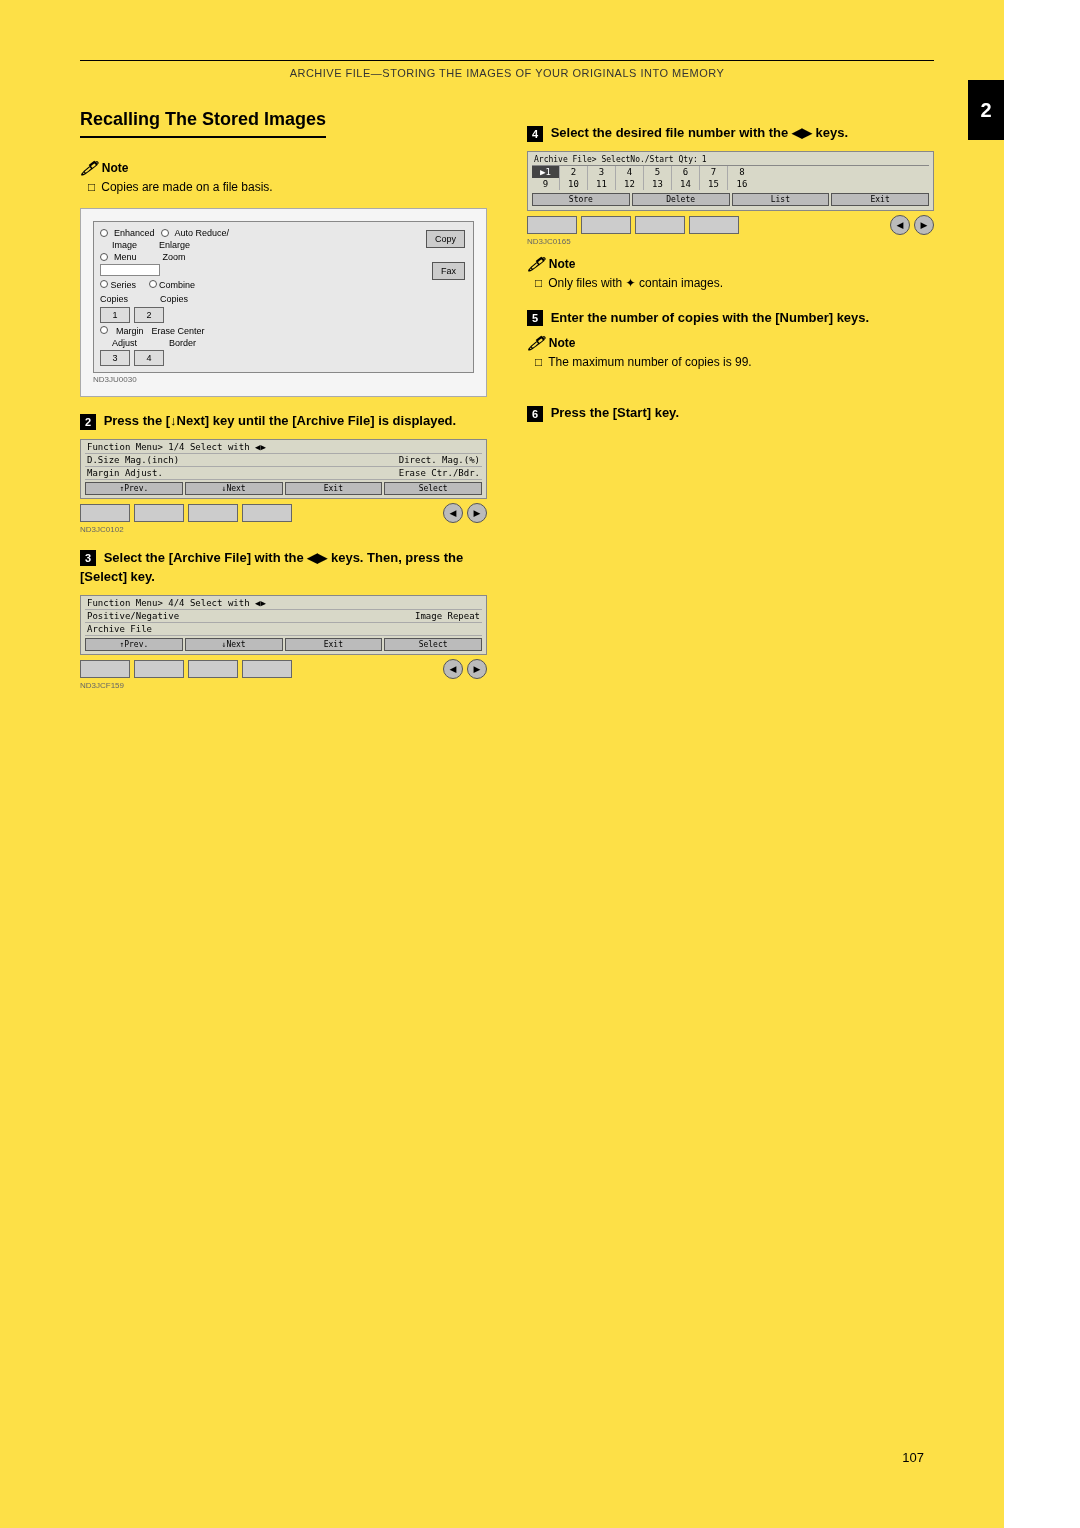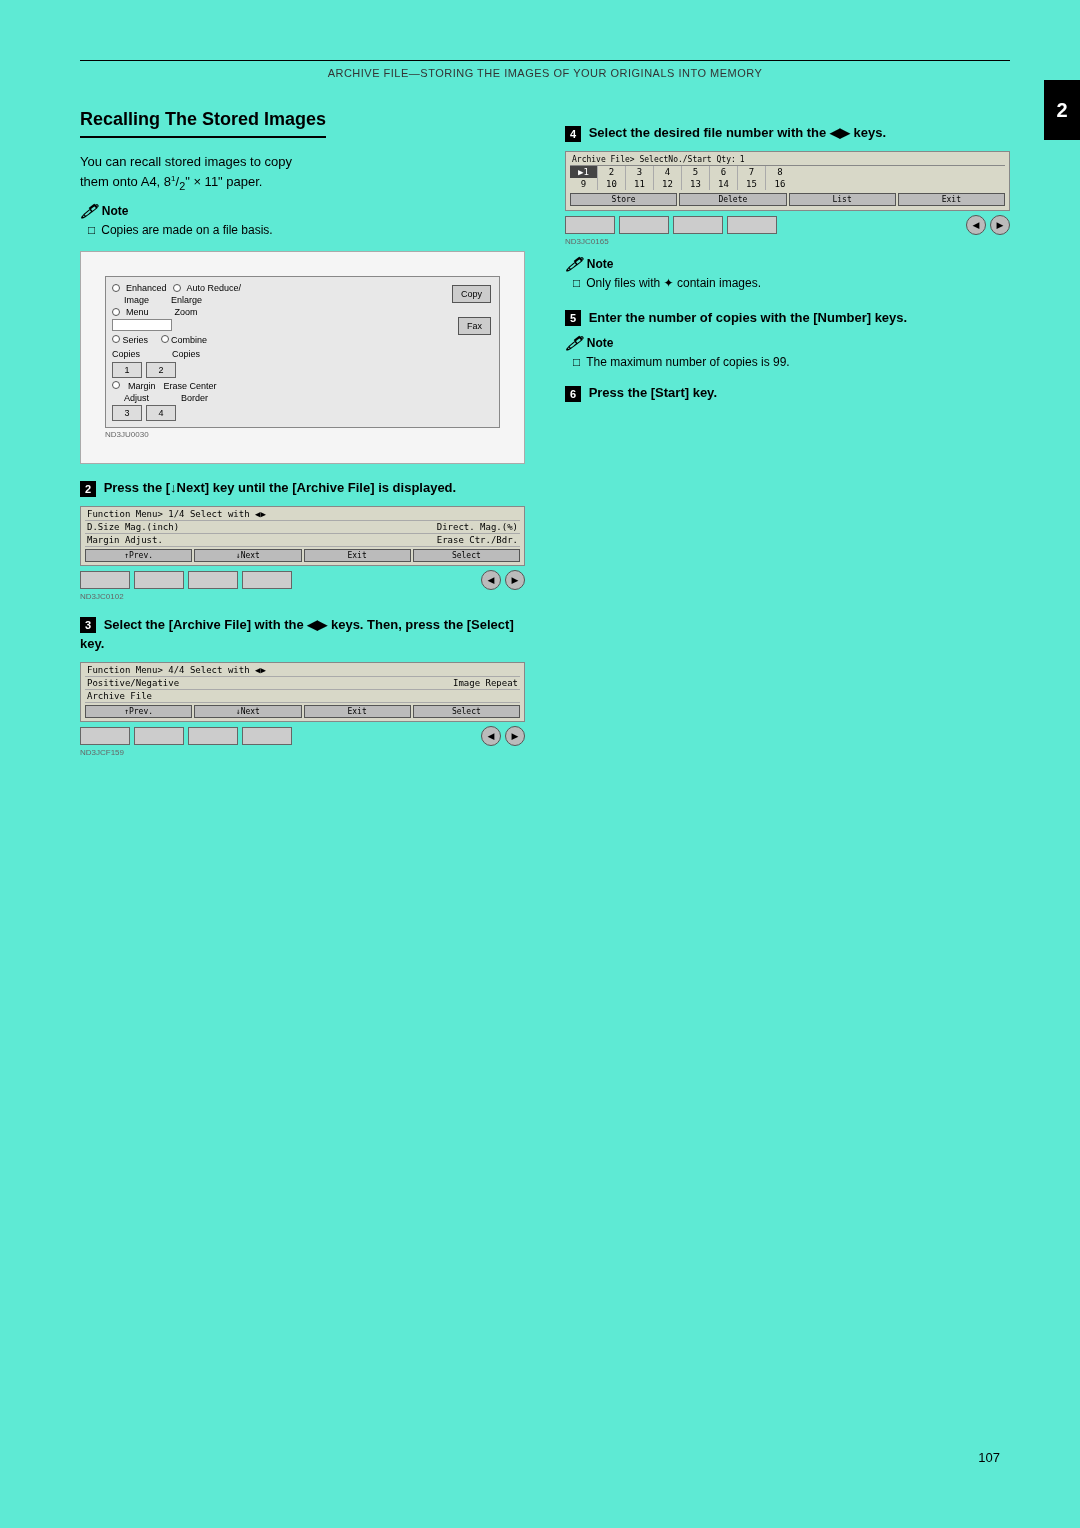--- a/index.html
+++ b/index.html
@@ -6,23 +6,23 @@
     body {
       background: #fff;
       font-family: Arial, Helvetica, sans-serif;
       font-size: 13px;
       color: #000;
       width: 1080px;
       min-height: 1528px;
       position: relative;
     }
     .page {
-      width: 1080px;
+      width: 1004px;
       min-height: 1528px;
-      background: #5eead4;
+      background: #fde047;
       padding: 60px 70px 60px 80px;
       position: relative;
     }
     .header-line {
       border-top: 1px solid #000;
       padding-top: 6px;
       margin-bottom: 30px;
       font-size: 11px;
       text-align: center;
       color: #333;
@@ -93,21 +93,21 @@
       min-width: 0;
     }
     .col-right {
       flex: 1;
       min-width: 0;
     }
     
     .machine-diagram {
       border: 1px solid #aaa;
       background: #f5f5f5;
-      padding: 24px;
+      padding: 12px;
       margin: 8px 0 6px 0;
       font-size: 10px;
       position: relative;
     }
     .machine-inner {
       border: 1px solid #888;
       background: #e8e8e8;
       padding: 4px 6px;
       min-height: 80px;
       position: relative;
@@ -309,24 +309,20 @@
   </div>
 
   <div class="two-col">
 
     <div class="col-left">
 
       
       <div class="section-title">Recalling The Stored Images</div>
 
       
-      <p class="intro-text">
-        <span>You can recall stored images to copy</span><br>
-        <span>them onto A4, 8</span><sup>1</sup>/<sub>2</sub><span>" × 11" paper.</span>
-      </p>
 
       
       <div class="note-block">
         <div class="note-title">
           <span class="note-icon">🖊</span>
           <span>Note</span>
         </div>
         <div class="note-item">
           <span>□</span>
           <span>Copies are made on a file basis.</span>
@@ -554,21 +550,21 @@
         <div class="note-title">
           <span class="note-icon">🖊</span>
           <span>Note</span>
         </div>
         <div class="note-item">
           <span>□</span>
           <span>The maximum number of copies is 99.</span>
         </div>
       </div>
 
-      <div class="step-heading" style="margin-top:12px">
+      <div class="step-heading" style="margin-top:32px">
         <span class="step-num">6</span>
         <span>Press the [Start] key.</span>
       </div>
 
     </div>
 
   </div>
 
   <div class="page-num">107</div>
 

